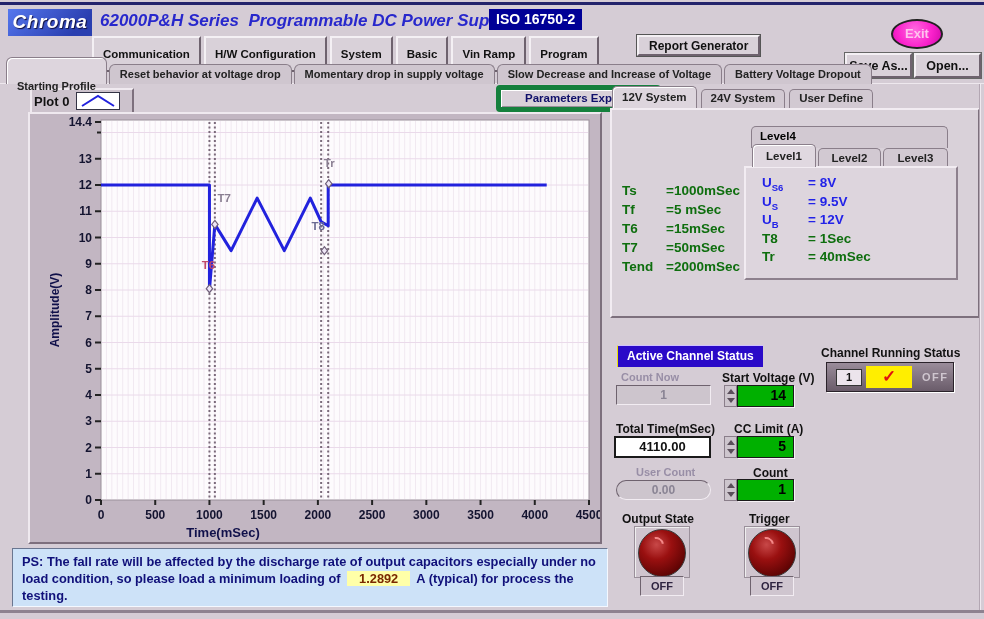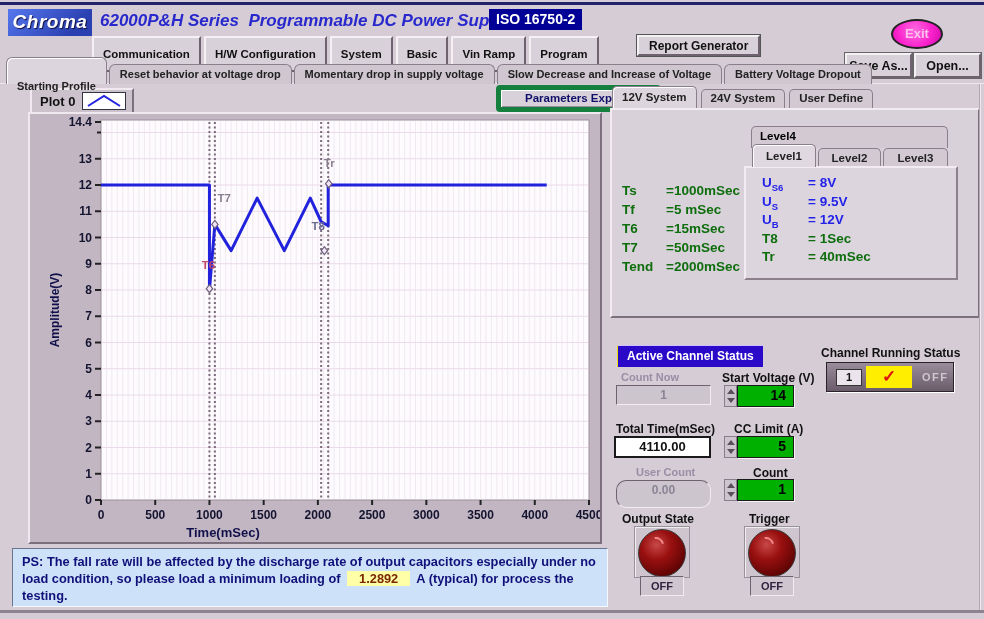--- a/index.html
+++ b/index.html
@@ -35,21 +35,21 @@
   
   #tab-row { left:6px; top:59px; display:flex; gap:2px; align-items:flex-end; height:25px; }
   .tab { background:#cfc6cf; border:1px solid #8a7e8a; border-bottom:none; border-radius:6px 6px 0 0;
          font-weight:bold; font-size:11px; color:#222; padding:3px 10px 4px; height:20px; white-space:nowrap; }
   .tab.active { background:#ddd5dd; height:24px; padding-top:22px; box-shadow:inset 1px 1px 0 #fff; z-index:3; }
   #tab-base { left:0; top:83px; width:984px; height:1px; background:#eee8ee; }
 
   
   #plot-legend { left:30px; top:88px; width:104px; height:24px; background:#ccc2cc;
                  border-top:2px solid #f0eaf0; border-left:2px solid #f0eaf0; border-right:2px solid #7d707d;
-                 display:flex; align-items:center; gap:7px; padding-left:8px; }
+                 display:flex; align-items:center; gap:7px; padding-left:2px; }
   #plot-legend span { font-weight:bold; font-size:13px; color:#111; }
   #legend-icon { width:44px; height:18px; background:#fff; border:1px solid #334; display:flex; align-items:center; justify-content:center; }
   #chart-body { left:28px; top:112px; width:574px; height:432px; background:#c2b6c2;
                 border-top:2px solid #efe9ef; border-left:2px solid #efe9ef;
                 border-bottom:2px solid #7d6f7d; border-right:2px solid #7d6f7d; }
   svg text { font-family:"Liberation Sans", sans-serif; font-weight:bold; }
   #params-btn { left:496px; top:85px; background:#d9d1d9; border:5px solid #15803d; border-radius:4px;
                 box-shadow:inset 1px 1px 0 #fff, inset -1px -1px 0 #9a8f9a; font-weight:bold; font-size:11.5px;
                 color:#10106a; padding:2px 24px 3px; }
 
@@ -89,21 +89,21 @@
   #acs-title { left:617px; top:345px; background:#2a0ac8; color:#fff; font-weight:bold; font-size:12px;
                padding:3px 9px 4px; border-top:1px solid #cfc0ff; border-left:1px solid #e8e000; }
   .dimlabel { color:#988ea6; font-weight:bold; font-size:11px; }
   .blklabel { color:#111; font-weight:bold; font-size:12px; }
   .dimbox { background:#cdc5cd; border-top:1px solid #6e626e; border-left:1px solid #6e626e;
             border-bottom:1px solid #f2ecf2; border-right:1px solid #f2ecf2;
             color:#8a8494; font-weight:bold; font-size:12px; text-align:center; }
   #count-now-box { left:616px; top:385px; width:95px; height:20px; line-height:18px; }
   #total-time-box { left:614px; top:436px; width:97px; height:22px; background:#fff; border:2px solid #1a1a1a;
                     color:#111; font-weight:bold; font-size:13px; text-align:center; line-height:18px; }
-  #time-count-box { left:616px; top:480px; width:95px; height:28px; line-height:18px;border-radius:10px; }
+  #time-count-box { left:616px; top:480px; width:95px; height:20px; line-height:18px;border-radius:10px; }
   .numctl { display:flex; align-items:center; }
   .spin { width:13px; height:22px; background:#cdc5cd; border:1px solid #8a7e8a; display:flex; flex-direction:column;
           align-items:center; justify-content:space-evenly; }
   .spin .up { width:0; height:0; border-left:4px solid transparent; border-right:4px solid transparent; border-bottom:5px solid #5a4e5a; }
   .spin .dn { width:0; height:0; border-left:4px solid transparent; border-right:4px solid transparent; border-top:5px solid #5a4e5a; }
   .greendisp { width:57px; height:22px; background:#00b000; border:1px solid #1a1a1a; color:#000000; font-weight:bold;
                font-size:14px; text-align:right; padding:1px 7px 0 0; box-shadow:1px 1px 0 #f6f2f6; }
 
   
   #crs-widget { left:826px; top:362px; width:128px; height:30px; background:linear-gradient(#9a8c9a,#6a5c6a);

